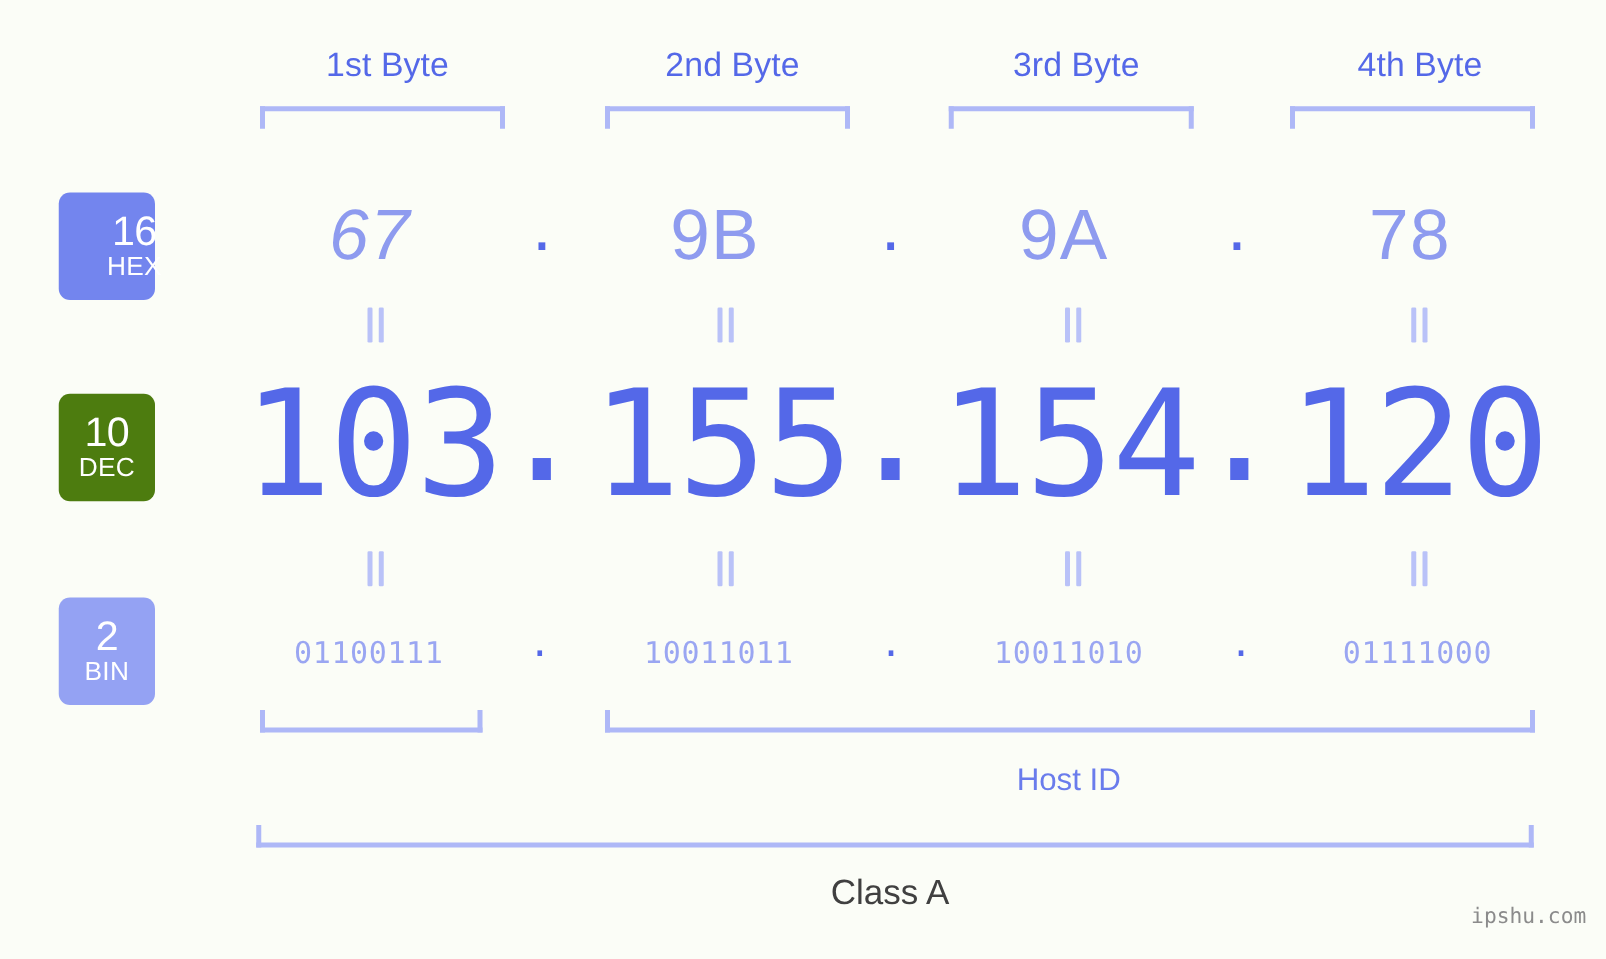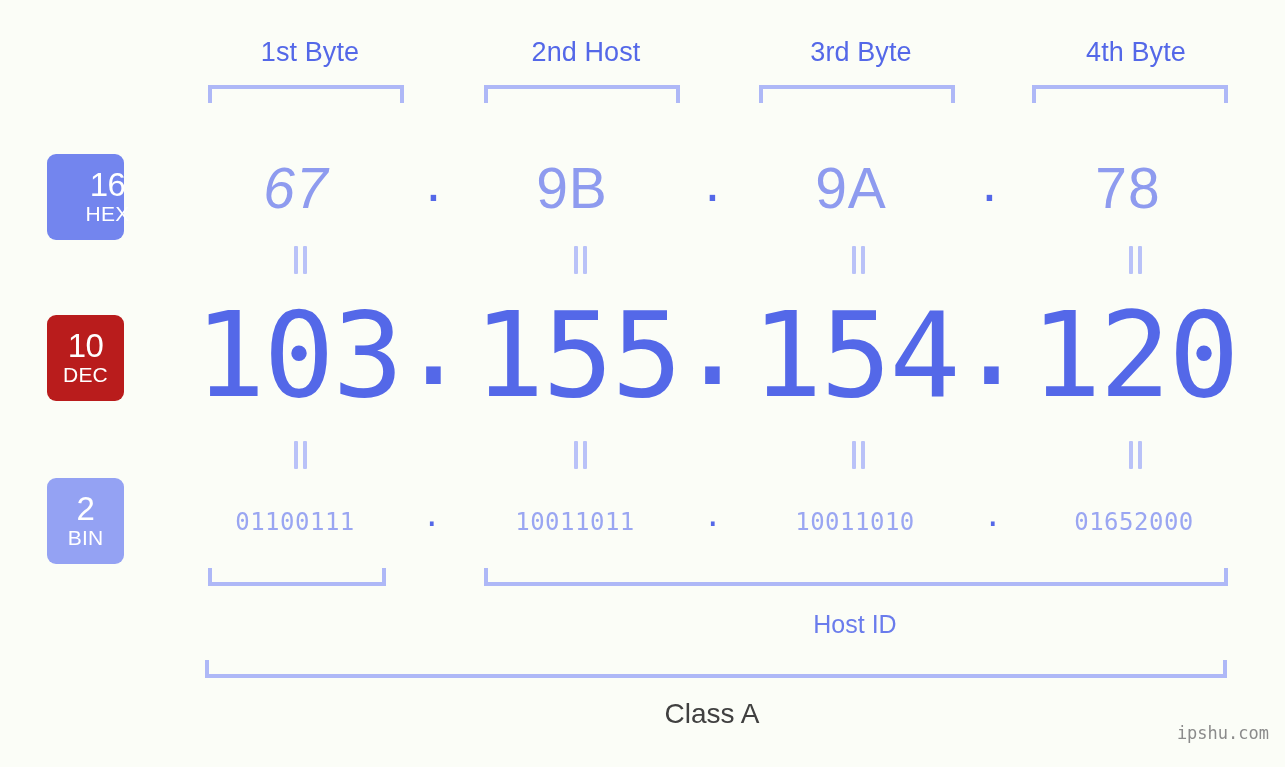--- a/index.html
+++ b/index.html
@@ -78,21 +78,21 @@
     font-weight: 400;
     letter-spacing: -0.5px;
   }
   .badge .badge-name {
     font-size: 21px;
     line-height: 24px;
     font-weight: 400;
     letter-spacing: 0.2px;
   }
   .badge-hex { top: 154px; background: #7385ee; padding-left: 44px; }
-  .badge-dec { top: 315px; background: #b91c1c; }
+  .badge-dec { top: 315px; background: #4d7c0f; }
   .badge-bin { top: 478px; background: #94a2f3; }
 
   
   .val-cell {
     position: absolute;
     text-align: center;
     white-space: nowrap;
   }
 
   .hex-row .val-cell {
@@ -197,21 +197,21 @@
     font-family: "DejaVu Sans Mono", monospace;
     letter-spacing: 0px;
   }
 </style>
 </head>
 <body>
 
 <div class="stage">
 
   <div class="byte-label" style="left:185px; width:250px;">1st Byte</div>
-  <div class="byte-label" style="left:461px; width:250px;">2nd Host</div>
+  <div class="byte-label" style="left:461px; width:250px;">2nd Byte</div>
   <div class="byte-label" style="left:736px; width:250px;">3rd Byte</div>
   <div class="byte-label" style="left:1011px; width:250px;">4th Byte</div>
 
   <div class="bracket-top" style="left:208px; width:196px;"></div>
   <div class="bracket-top" style="left:484px; width:196px;"></div>
   <div class="bracket-top" style="left:759px; width:196px;"></div>
   <div class="bracket-top" style="left:1032px; width:196px;"></div>
 
   <div class="badge badge-hex">
     <div class="badge-num">16</div>
@@ -280,21 +280,21 @@
       <span></span>
   </div>
 
   <div class="bin-row">
     <div class="val-cell" style="left:180px; width:230px;">01100111</div>
     <div class="val-cell dot" style="left:409px; width:46px;">.</div>
     <div class="val-cell" style="left:460px; width:230px;">10011011</div>
     <div class="val-cell dot" style="left:690px; width:46px;">.</div>
     <div class="val-cell" style="left:740px; width:230px;">10011010</div>
     <div class="val-cell dot" style="left:970px; width:46px;">.</div>
-    <div class="val-cell" style="left:1019px; width:230px;">01652000</div>
+    <div class="val-cell" style="left:1019px; width:230px;">01111000</div>
   </div>
 
   <div class="bracket-bottom" style="left:208px; top:568px; width:178px;"></div>
   <div class="bracket-bottom" style="left:484px; top:568px; width:744px;"></div>
 
   <div class="id-label" style="left:740px; top:610px; width:230px;">Host ID</div>
 
   <div class="bracket-bottom" style="left:205px; top:660px; width:1022px;"></div>
   <div class="class-label" style="left:597px; top:698px; width:230px;">Class A</div>
 

